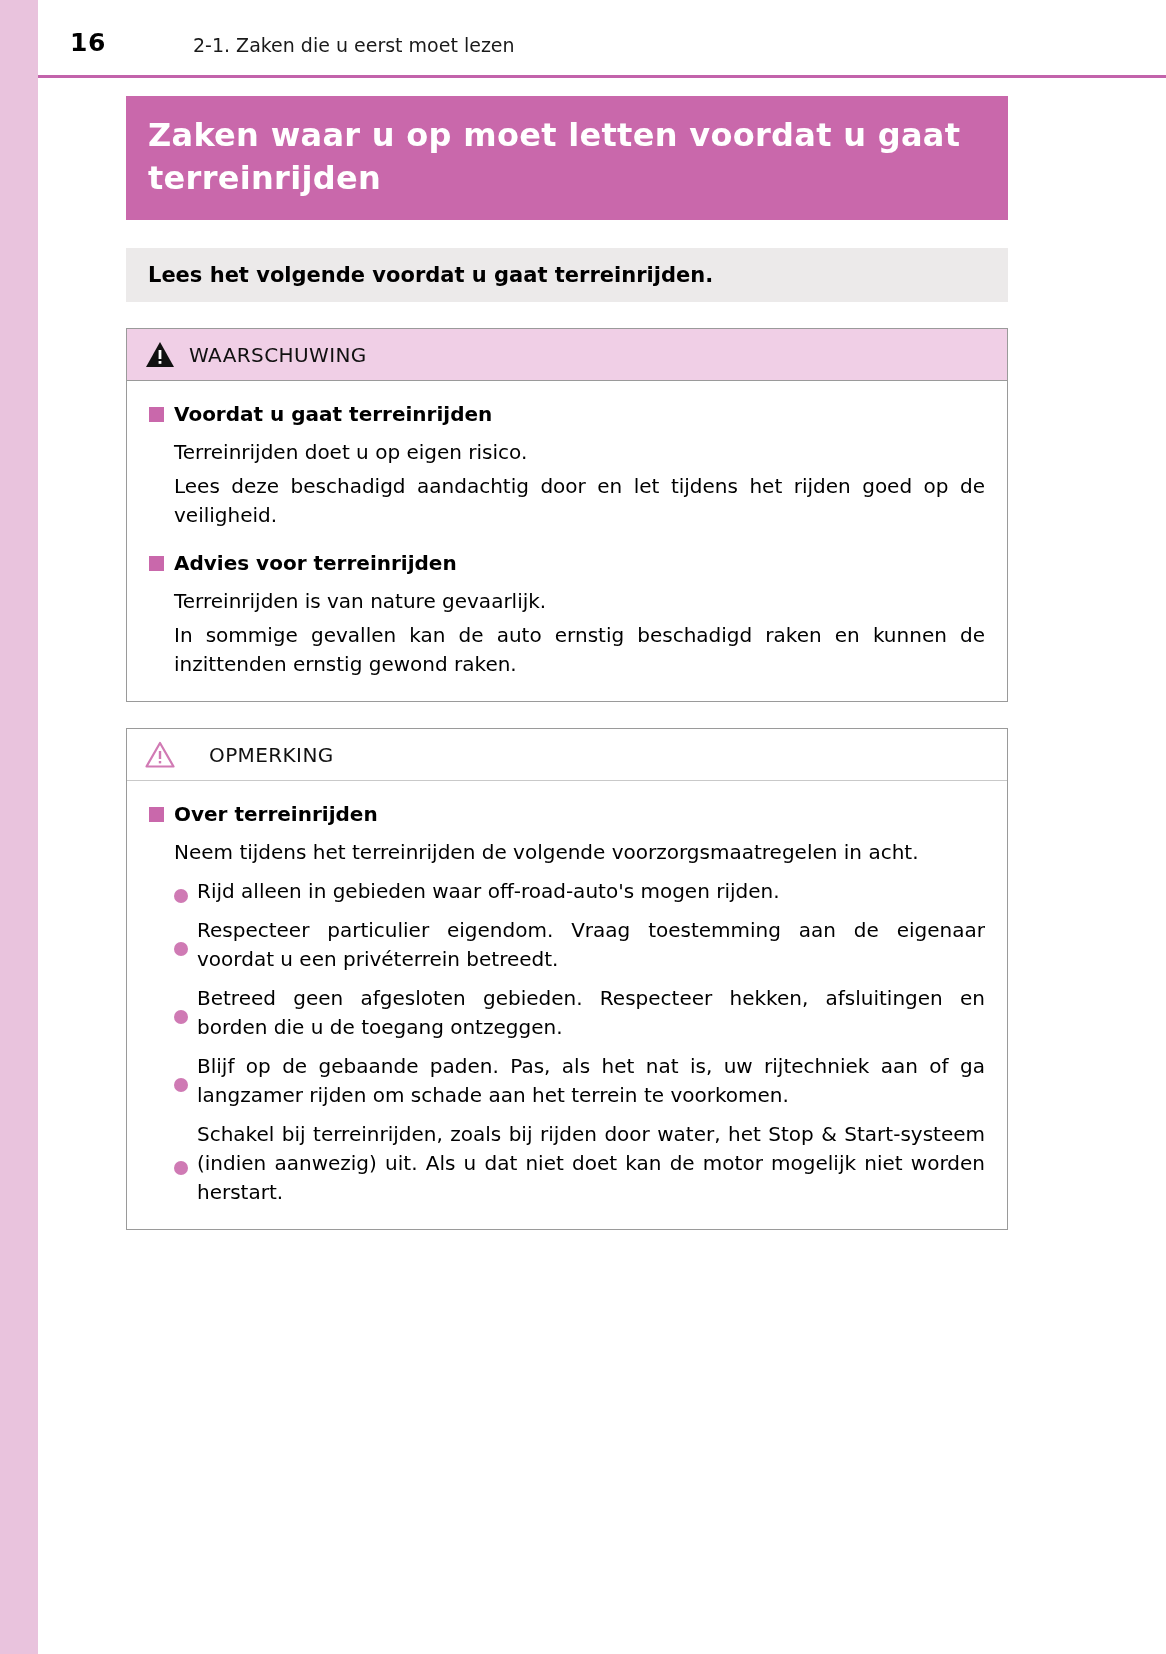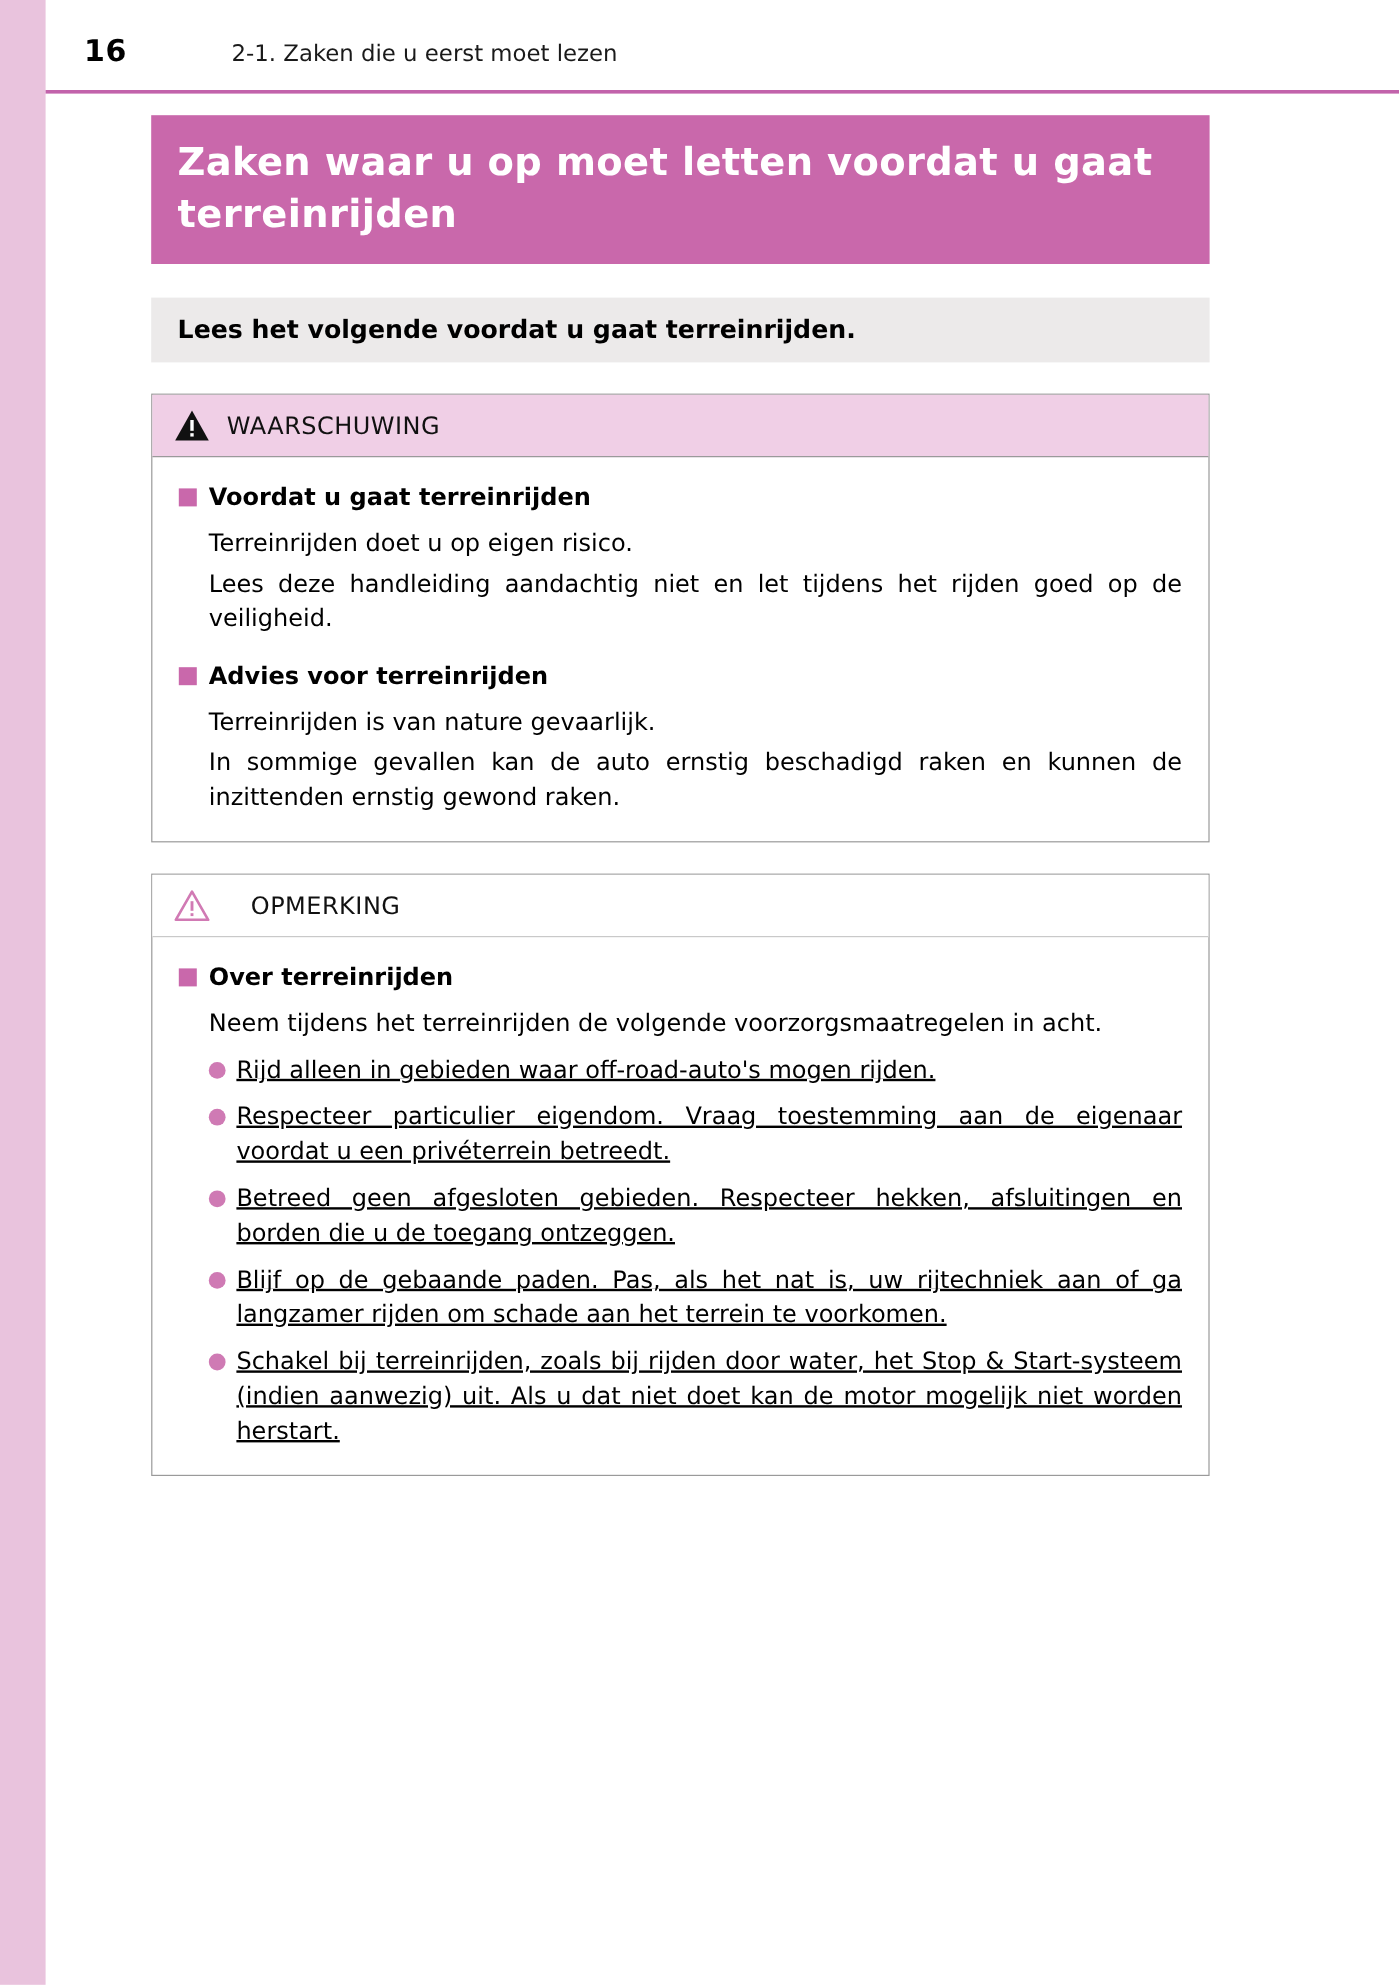--- a/index.html
+++ b/index.html
@@ -150,24 +150,23 @@
     line-height: 1.45;
     margin: 5px 0 0 25px;
     text-align: justify;
   }
   .para.first { margin-top: 10px; }
   .gap { height: 16px; }
 
   
   .dot-item {
     display: flex;
-    align-items: flex-start;
+    align-items: center;
     margin-top: 10px;
     margin-left: 25px;
-    text-decoration: underline;
   }
   .dot {
     width: 14px;
     height: 14px;
     border-radius: 50%;
     background: #cf7ab4;
     flex: 0 0 auto;
     margin-top: 8px;
     margin-right: 9px;
   }
@@ -205,21 +204,21 @@
       </span>
       <span class="label">WAARSCHUWING</span>
     </div>
     <div class="box-body">
 
       <div class="sq-item">
         <span class="sq"></span>
         <span class="sq-title">Voordat u gaat terreinrijden</span>
       </div>
       <div class="para first">Terreinrijden doet u op eigen risico.</div>
-      <div class="para">Lees deze handleiding aandachtig niet en let tijdens het rijden goed op de veiligheid.</div>
+      <div class="para">Lees deze beschadigd aandachtig door en let tijdens het rijden goed op de veiligheid.</div>
 
       <div class="gap"></div>
 
       <div class="sq-item">
         <span class="sq"></span>
         <span class="sq-title">Advies voor terreinrijden</span>
       </div>
       <div class="para first">Terreinrijden is van nature gevaarlijk.</div>
       <div class="para">In sommige gevallen kan de auto ernstig beschadigd raken en kunnen de inzittenden ernstig gewond raken.</div>
 

